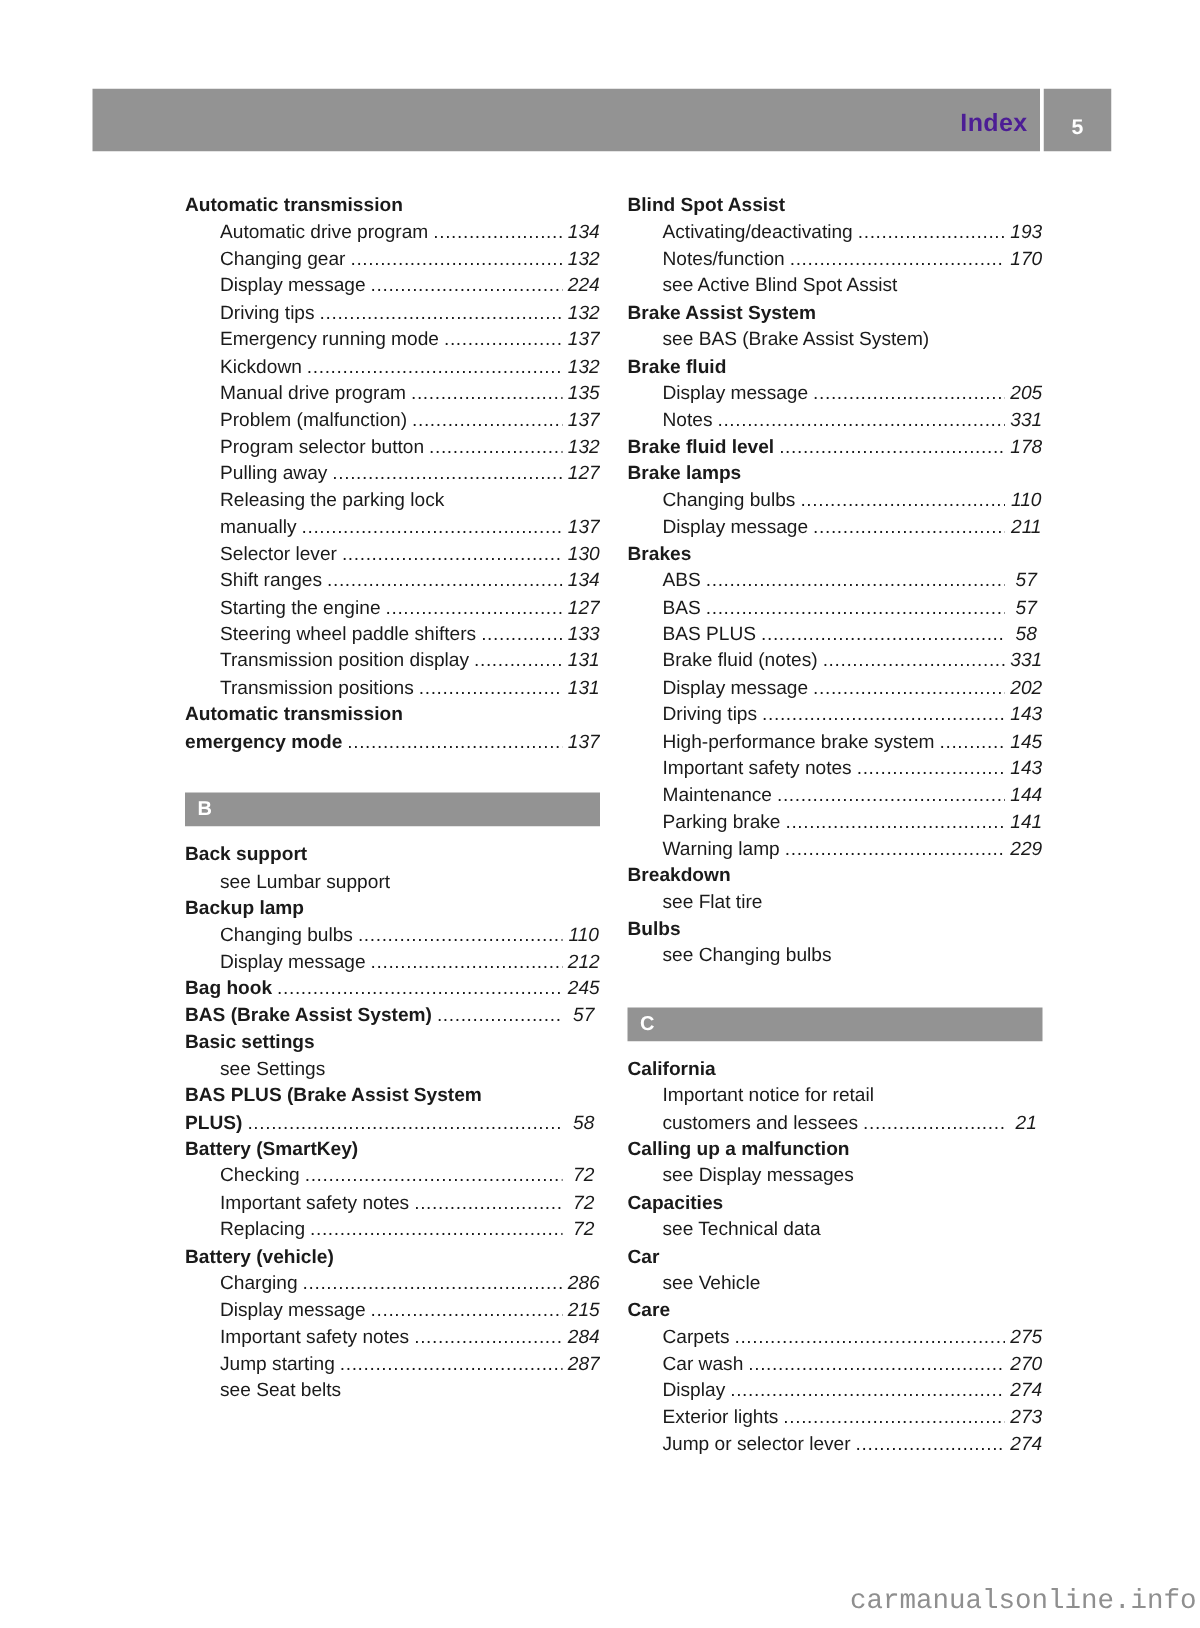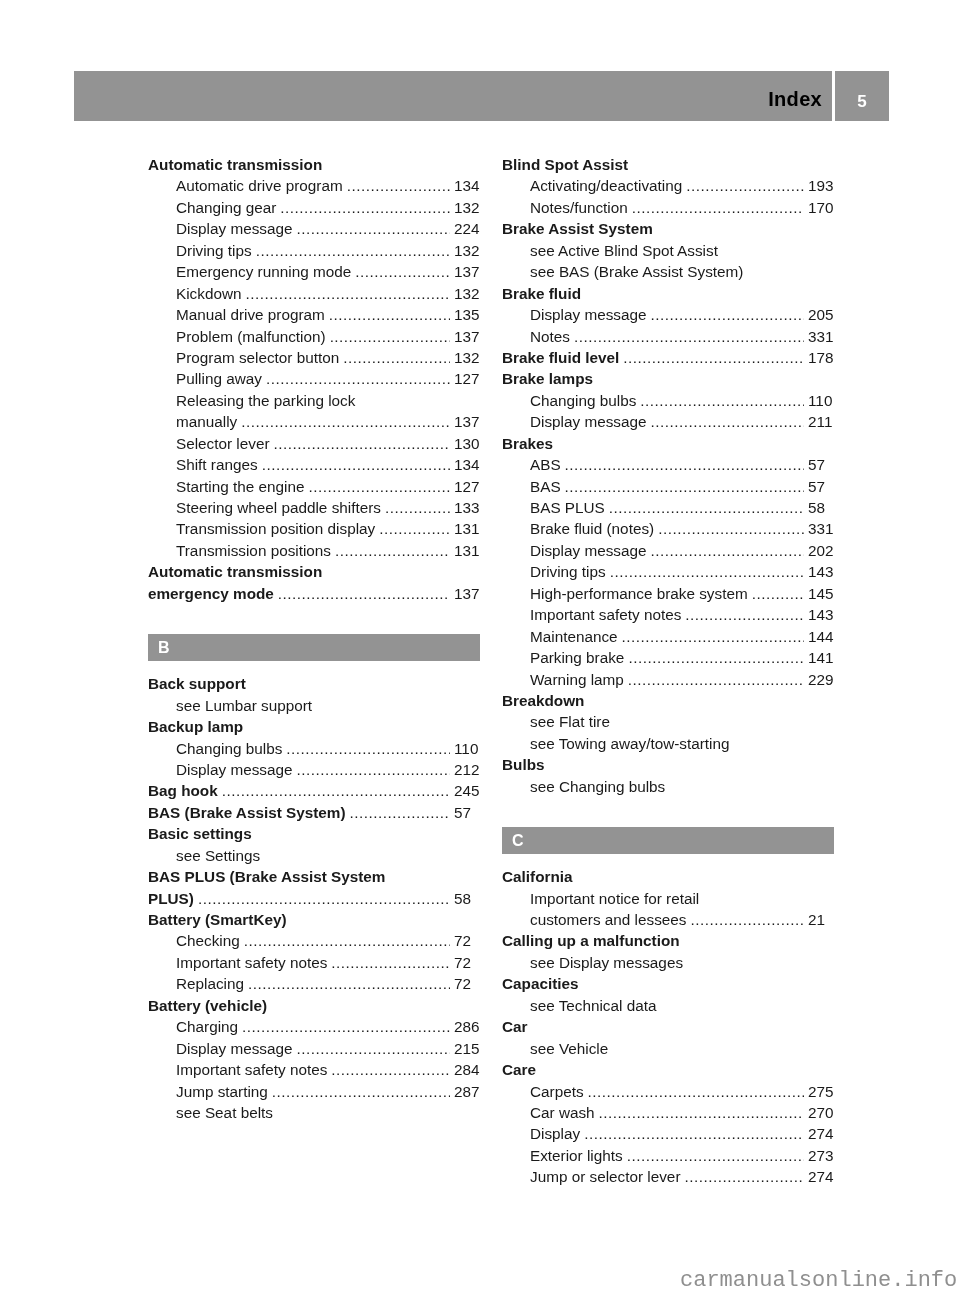--- a/index.html
+++ b/index.html
@@ -1,35 +1,35 @@
 <!DOCTYPE html>
 <html><head>
 <meta charset="utf-8">
 <style>
   html, body { margin: 0; padding: 0; background: #ffffff; }
   body { width: 960px; height: 1302px; position: relative; overflow: hidden;
          font-family: "Liberation Sans", sans-serif; color: #1a1a1a; }
   .header-bar { position: absolute; left: 74px; top: 71px; width: 758px; height: 50px;
                 background: #939393; }
-  .header-title { position: absolute; right: 10px; top: 17px; color: #000000;
+  .header-title { position: absolute; right: 10px; top: 17px; color: #4c1d95;
                   font-weight: bold; font-size: 20px; letter-spacing: 0.3px; }
   .page-box { position: absolute; left: 835px; top: 71px; width: 54px; height: 50px; background: #939393; }
   .page-num { position: absolute; left: 0; right: 0; top: 21px; text-align: center; color: #ffffff;
               font-weight: bold; font-size: 17px; }
   .col { position: absolute; top: 154px; width: 332px; }
   .col.left { left: 148px; }
   .col.right { left: 502px; }
   .row { font-size: 15.3px; line-height: 21.45px; height: 21.45px; display: flex; align-items: baseline;
          white-space: nowrap; overflow: hidden; }
   .row.main { font-weight: bold; }
   .row.sub { padding-left: 28px; }
   .row .label { flex: 0 0 auto; }
   .row .dots { flex: 1 1 auto; overflow: hidden; margin: 0 4px 0 4px; color: #1a1a1a; font-weight: normal; }
   .row .dots::after { content: "........................................................................................................................................"; letter-spacing: 0.5px; }
-  .row .pg { flex: 0 0 auto; font-weight: normal; text-align: left; min-width: 26px; }
+  .row .pg { flex: 0 0 auto; font-weight: normal; text-align: center; min-width: 26px; font-style: italic; }
   .letter-bar { background: #939393; height: 27px; margin: 30px 0 12px 0; color: #ffffff; font-weight: bold;
                 font-size: 16px; line-height: 27px; padding-left: 10px; }
   .watermark { position: absolute; left: 680px; top: 1268px; font-size: 22px; color: #8f8f8f;
                font-family: Liberation Mono, monospace; }
 </style>
 </head>
 <body>
 
 <div class="header-bar">
   <span class="header-title">Index</span>
@@ -240,27 +240,27 @@
       <div class="row sub">
         <span class="label">Activating/deactivating</span>
         <span class="dots"></span>
         <span class="pg">193</span>
       </div>
       <div class="row sub">
         <span class="label">Notes/function</span>
         <span class="dots"></span>
         <span class="pg">170</span>
       </div>
+      <div class="row sub">
+        <span class="label">see Active Blind Spot Assist</span>
+      </div>
       <div class="row main">
         <span class="label">Brake Assist System</span>
       </div>
       <div class="row sub">
-        <span class="label">see Active Blind Spot Assist</span>
-      </div>
-      <div class="row sub">
         <span class="label">see BAS (Brake Assist System)</span>
       </div>
       <div class="row main">
         <span class="label">Brake fluid</span>
       </div>
       <div class="row sub">
         <span class="label">Display message</span>
         <span class="dots"></span>
         <span class="pg">205</span>
       </div>
@@ -343,23 +343,20 @@
       <div class="row sub">
         <span class="label">Warning lamp</span>
         <span class="dots"></span>
         <span class="pg">229</span>
       </div>
       <div class="row main">
         <span class="label">Breakdown</span>
       </div>
       <div class="row sub">
         <span class="label">see Flat tire</span>
-      </div>
-      <div class="row sub">
-        <span class="label">see Towing away/tow-starting</span>
       </div>
       <div class="row main">
         <span class="label">Bulbs</span>
       </div>
       <div class="row sub">
         <span class="label">see Changing bulbs</span>
       </div>
     </div>
   <div class="letter-bar">C</div>
   <div>

